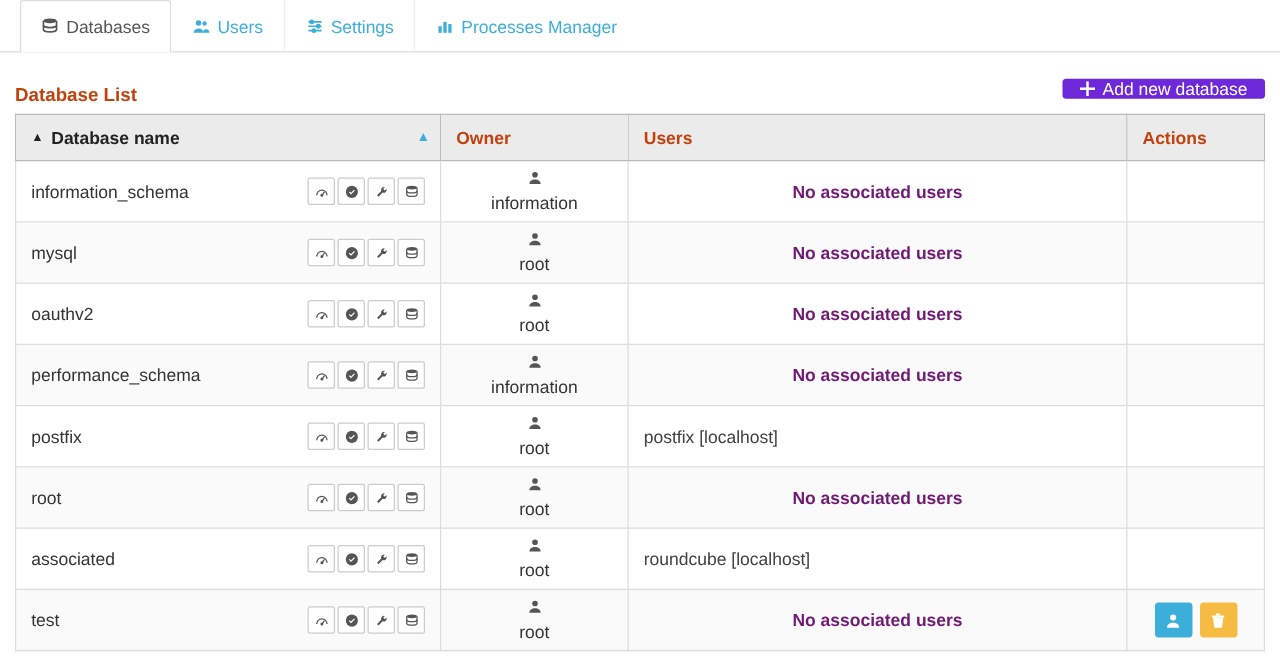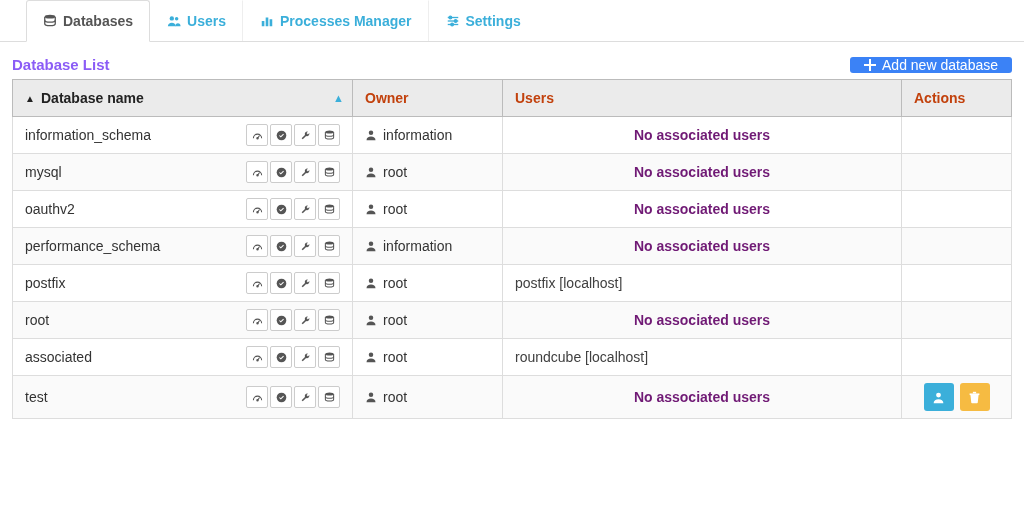--- a/index.html
+++ b/index.html
@@ -1,29 +1,29 @@
 <!DOCTYPE html>
 <html><head>
 <meta charset="utf-8">
 <style>
 * { box-sizing: border-box; margin: 0; padding: 0; }
 body { font-family: -apple-system, "Helvetica Neue", Arial, sans-serif; font-size: 14px; color: #333; background: #fff; }
 .container { width: 1024px; }
 
 
-.tabs { display: flex; border-bottom: 1px solid #ddd; padding: 0 26px; font-weight: bold; }
+.tabs { display: flex; border-bottom: 1px solid #ddd; padding: 0 16px; }
 .tab { display: flex; align-items: center; gap: 6px; padding: 12px 16px; cursor: pointer; border: 1px solid transparent; border-bottom: none; color: #3bafda; font-size: 14px; }
 .tab.active { border: 1px solid #ddd; border-bottom: 1px solid #fff; margin-bottom: -1px; color: #555; background: #fff; border-radius: 3px 3px 0 0; }
 .tab:not(.active):not(:last-child) { border-right: 1px solid #eee; }
 .tab-icon { width: 14px; height: 14px; display: inline-flex; align-items: center; justify-content: center; }
 
 
 .header-row { display: flex; justify-content: space-between; align-items: center; padding: 14px 12px 6px; }
-.page-title { font-weight: bold; font-size: 15px; color: #8b5cf6; }
-.btn-primary { background: #3b82f6; color: #fff; border: none; padding: 0 14px; border-radius: 3px; font-size: 14px; cursor: pointer; display: flex; align-items: center; gap: 6px; }
+.page-title { font-weight: bold; font-size: 15px; color: #c2410c; margin-top: 12px; }
+.btn-primary { background: #6d28d9; color: #fff; border: none; padding: 0 14px; border-radius: 3px; font-size: 14px; cursor: pointer; display: flex; align-items: center; gap: 6px; }
 
 
 .controls-row { display: flex; justify-content: space-between; align-items: center; padding: 4px 12px 10px; font-size: 14px; }
 .show-entries { display: flex; align-items: center; gap: 4px; }
 .show-entries select { padding: 2px 4px; font-size: 13px; border: 1px solid #aaa; min-width: 62px; }
 .search-box { display: flex; align-items: center; gap: 6px; }
 .search-box input { border: 1px solid #aaa; padding: 3px 6px; font-size: 13px; width: 190px; }
 
 
 .data-table { width: calc(100% - 24px); margin: 0 12px; border-collapse: collapse; border: 1px solid #bbb; }
@@ -38,21 +38,21 @@
 .col-name { width: 340px; }
 .col-owner { width: 150px; }
 .col-users { width: auto; }
 .col-actions { width: 110px; text-align: left; }
 .data-table thead th.col-actions { text-align: left; }
 
 .name-cell { display: flex; justify-content: space-between; align-items: center; }
 .row-actions { display: flex; gap: 2px; }
 .icon-btn { width: 22px; height: 22px; border: 1px solid #ccc; background: #fff; border-radius: 2px; display: inline-flex; align-items: center; justify-content: center; cursor: pointer; color: #555; font-size: 11px; }
 
-.owner-cell { display: flex; align-items: center; gap: 6px; }
+.owner-cell { display: flex; align-items: center; gap: 6px; flex-direction: column; }
 .users-none { text-align: center; font-weight: bold; color: #701a75; }
 .users-list { color: #404040; }
 
 .action-cell { display: flex; gap: 6px; justify-content: center; }
 .action-btn { width: 30px; height: 28px; border: none; border-radius: 3px; display: inline-flex; align-items: center; justify-content: center; cursor: pointer; color: #fff; }
 .action-btn.blue { background: #3bafda; }
 .action-btn.orange { background: #f6bb42; }
 
 
 .table-footer { display: flex; justify-content: space-between; align-items: center; padding: 14px 12px; font-size: 14px; color: #444; }
@@ -81,40 +81,40 @@
             <circle cx="5.5" cy="5" r="2.5"></circle>
             <circle cx="11" cy="5.5" r="2"></circle>
             <path d="M1 14c0-2.5 2-4 4.5-4s4.5 1.5 4.5 4z"></path>
             <path d="M9.5 14c0-1.8 1.2-3.3 3-3.3s3 1.5 3 3.3z"></path>
           </svg>
         </span>
         <span>Users</span>
       </div>
       <div class="tab">
         <span class="tab-icon">
-          <svg width="14" height="14" viewBox="0 0 16 16" fill="#3bafda">
-            <rect x="2" y="8" width="3" height="6"></rect>
-            <rect x="6.5" y="4" width="3" height="10"></rect>
-            <rect x="11" y="6" width="3" height="8"></rect>
-          </svg>
-        </span>
-        <span>Processes Manager</span>
-      </div>
-      <div class="tab">
-        <span class="tab-icon">
           <svg width="14" height="14" viewBox="0 0 16 16" stroke="#3bafda" stroke-width="1.5" fill="none">
             <line x1="2" y1="4" x2="14" y2="4"></line>
             <line x1="2" y1="8" x2="14" y2="8"></line>
             <line x1="2" y1="12" x2="14" y2="12"></line>
             <circle cx="5" cy="4" r="1.5" fill="#3bafda"></circle>
             <circle cx="11" cy="8" r="1.5" fill="#3bafda"></circle>
             <circle cx="7" cy="12" r="1.5" fill="#3bafda"></circle>
           </svg>
         </span>
         <span>Settings</span>
+      </div>
+      <div class="tab">
+        <span class="tab-icon">
+          <svg width="14" height="14" viewBox="0 0 16 16" fill="#3bafda">
+            <rect x="2" y="8" width="3" height="6"></rect>
+            <rect x="6.5" y="4" width="3" height="10"></rect>
+            <rect x="11" y="6" width="3" height="8"></rect>
+          </svg>
+        </span>
+        <span>Processes Manager</span>
       </div>
     </div>
 
   <div class="header-row">
     <div class="page-title">Database List</div>
     <button class="btn-primary">
       <span>
         <svg width="12" height="12" viewBox="0 0 12 12">
             <path d="M5 0h2v5h5v2H7v5H5V7H0V5h5z" fill="currentColor"></path>
           </svg>

